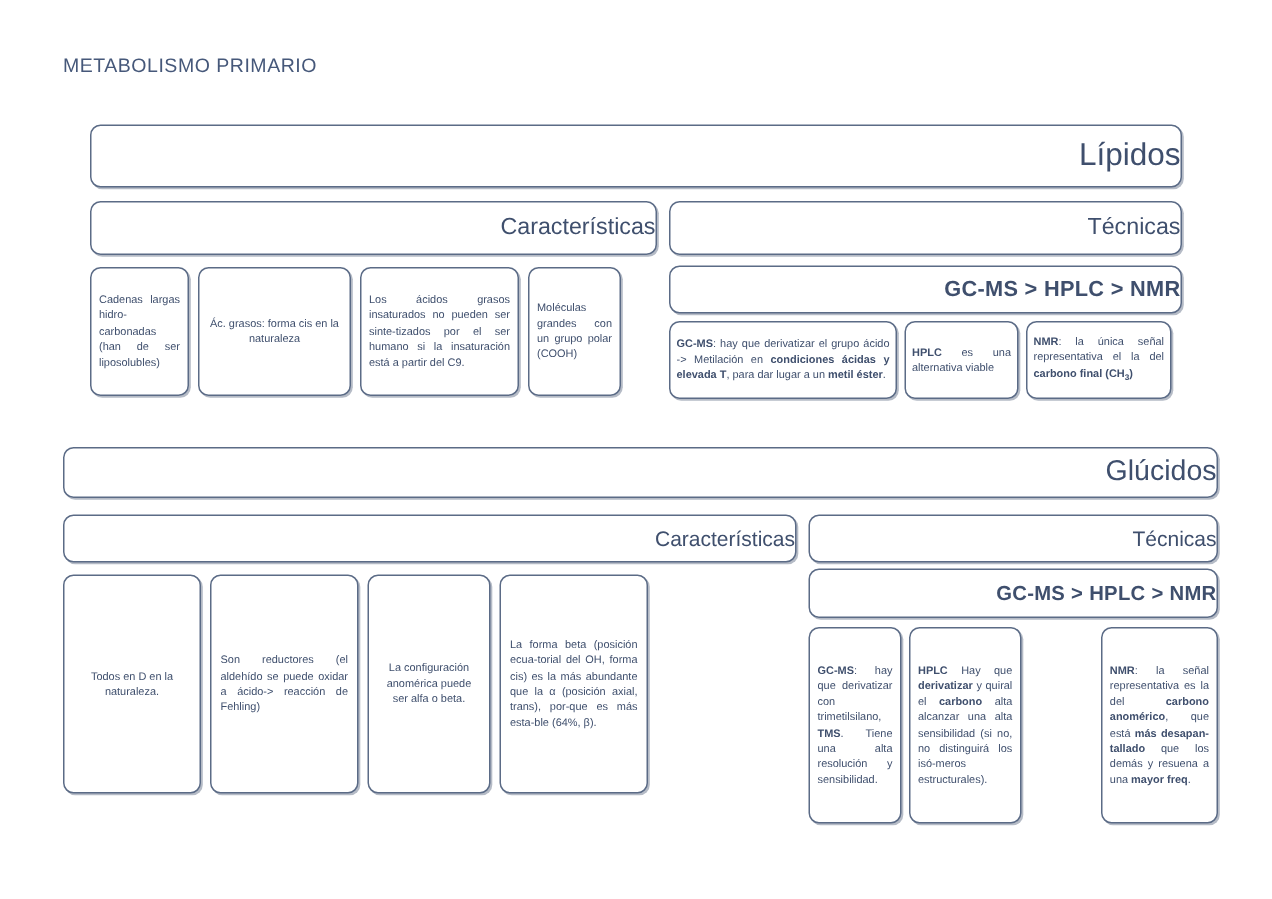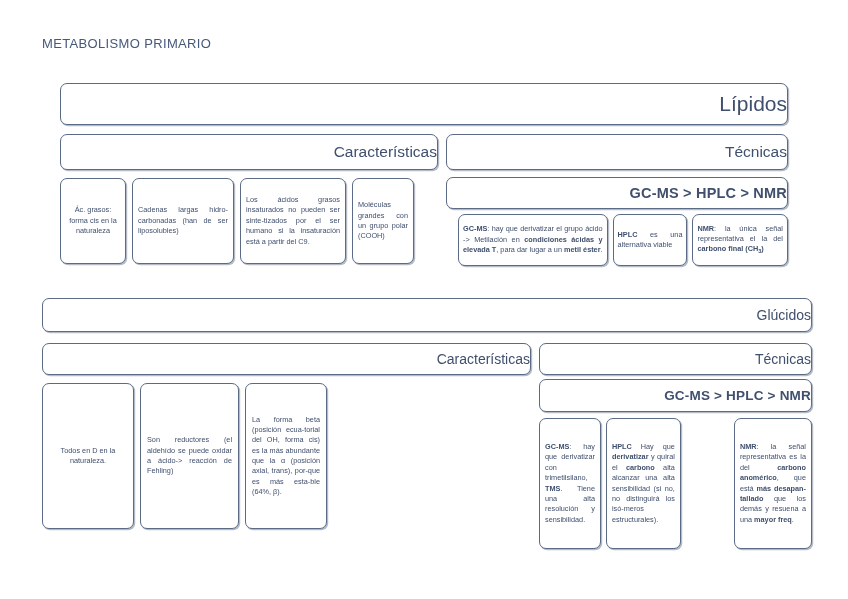--- a/index.html
+++ b/index.html
@@ -83,33 +83,33 @@
   #lipidos-carac-leaves .box:nth-child(1) { width: 66px; }
   #lipidos-carac-leaves .box:nth-child(2) { width: 102px; }
   #lipidos-carac-leaves .box:nth-child(3) { width: 106px; }
   #lipidos-carac-leaves .box:nth-child(4) { width: 62px; }
 
   #lipidos-tecn-leaves {
     left: 446px; top: 214px; width: 342px; height: 52px;
     gap: 5px;
   }
   #lipidos-tecn-leaves .box { padding: 3px 4px; }
-  #lipidos-tecn-leaves .box:nth-child(1) { width: 152px; margin-left: 12px; }
+  #lipidos-tecn-leaves .box:nth-child(1) { width: 152px; }
   #lipidos-tecn-leaves .box:nth-child(2) { width: 76px; }
   #lipidos-tecn-leaves .box:nth-child(3) { width: 97px; }
 
   
   #glucidos-group {
     position: absolute;
     left: 0; top: 0; width: 848px; height: 599px;
   }
   #glucidos-title {
     position: absolute;
     left: 42px; top: 298px; width: 770px; height: 34px;
-    font-size: 14px;
+    font-size: 19px;
   }
   #glucidos-carac-title {
     position: absolute;
     left: 42px; top: 343px; width: 489px; height: 32px;
     font-size: 14px;
   }
   #glucidos-tecn-title {
     position: absolute;
     left: 539px; top: 343px; width: 273px; height: 32px;
     font-size: 14px;
@@ -186,31 +186,31 @@
   <div class="box title-box" id="lipidos-tecn-title">
     <span>Técnicas</span>
   </div>
 
   <div class="box title-box" id="lipidos-order">
     <span>GC-MS &gt; HPLC &gt; NMR</span>
   </div>
 
   <div class="leafrow" id="lipidos-carac-leaves">
     <div class="box">
+      <div class="vmid">
+          <div class="leaf-text">Cadenas largas hidro-carbonadas (han de ser liposolubles)</div>
+        </div>
+    </div>
+    <div class="box">
       <div class="leaf-center">
           <div class="leaf-text">Ác. grasos: forma cis en la naturaleza</div>
         </div>
     </div>
     <div class="box">
       <div class="vmid">
-          <div class="leaf-text">Cadenas largas hidro-carbonadas (han de ser liposolubles)</div>
-        </div>
-    </div>
-    <div class="box">
-      <div class="vmid">
           <div class="leaf-text">Los ácidos grasos insaturados no pueden ser sinte-tizados por el ser humano si la insaturación está a partir del C9.</div>
         </div>
     </div>
     <div class="box">
       <div class="vmid">
           <div class="leaf-text">Moléculas grandes con un grupo polar (COOH)</div>
         </div>
     </div>
   </div>
 
@@ -256,20 +256,25 @@
       <div class="leaf-center">
           <div class="leaf-text">Todos en D en la naturaleza.</div>
         </div>
     </div>
     <div class="box">
       <div class="vmid">
           <div class="leaf-text">Son reductores (el aldehído se puede oxidar a ácido-&gt; reacción de Fehling)</div>
         </div>
     </div>
     <div class="box">
+      <div class="leaf-center">
+          <div class="leaf-text">La configuración anomérica puede ser alfa o beta.</div>
+        </div>
+    </div>
+    <div class="box">
       <div class="vmid">
           <div class="leaf-text">La forma beta (posición ecua-torial del OH, forma cis) es la más abundante que la α (posición axial, trans), por-que es más esta-ble (64%, β).</div>
         </div>
     </div>
   </div>
 
   <div class="leafrow" id="glucidos-tecn-leaves">
     <div class="box">
       <div class="vmid">
           <div class="leaf-text"><b>GC-MS</b><span>: hay que derivatizar con trimetilsilano, </span><b>TMS</b><span>. Tiene una alta resolución y sensibilidad.</span></div>

